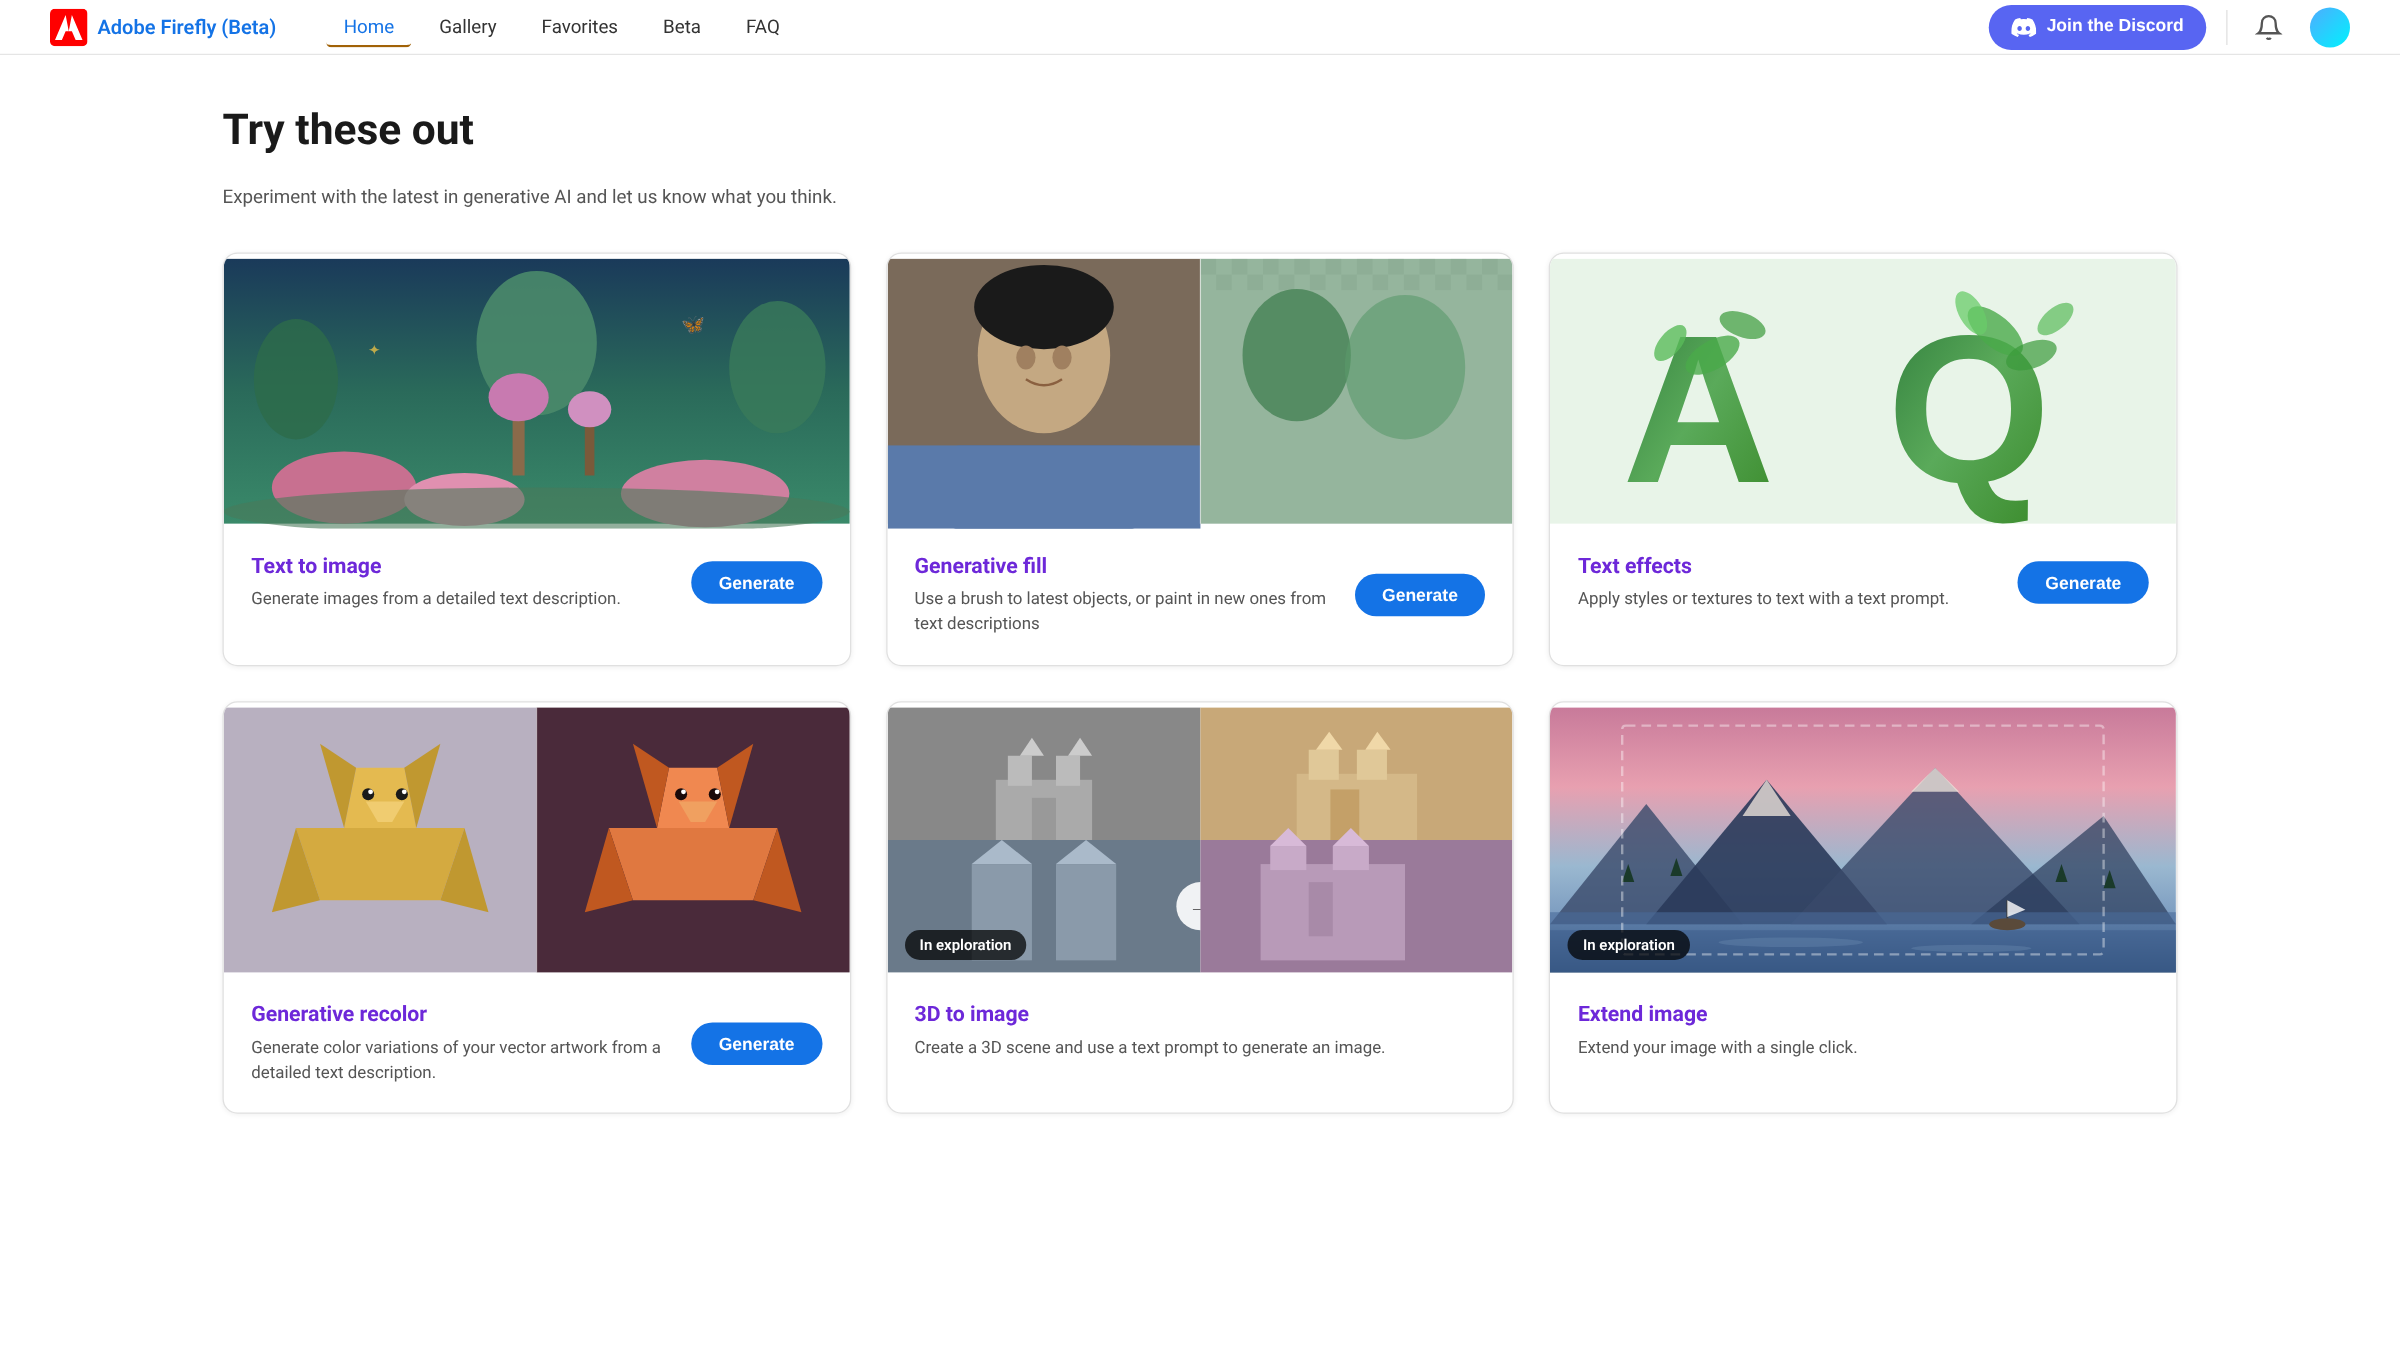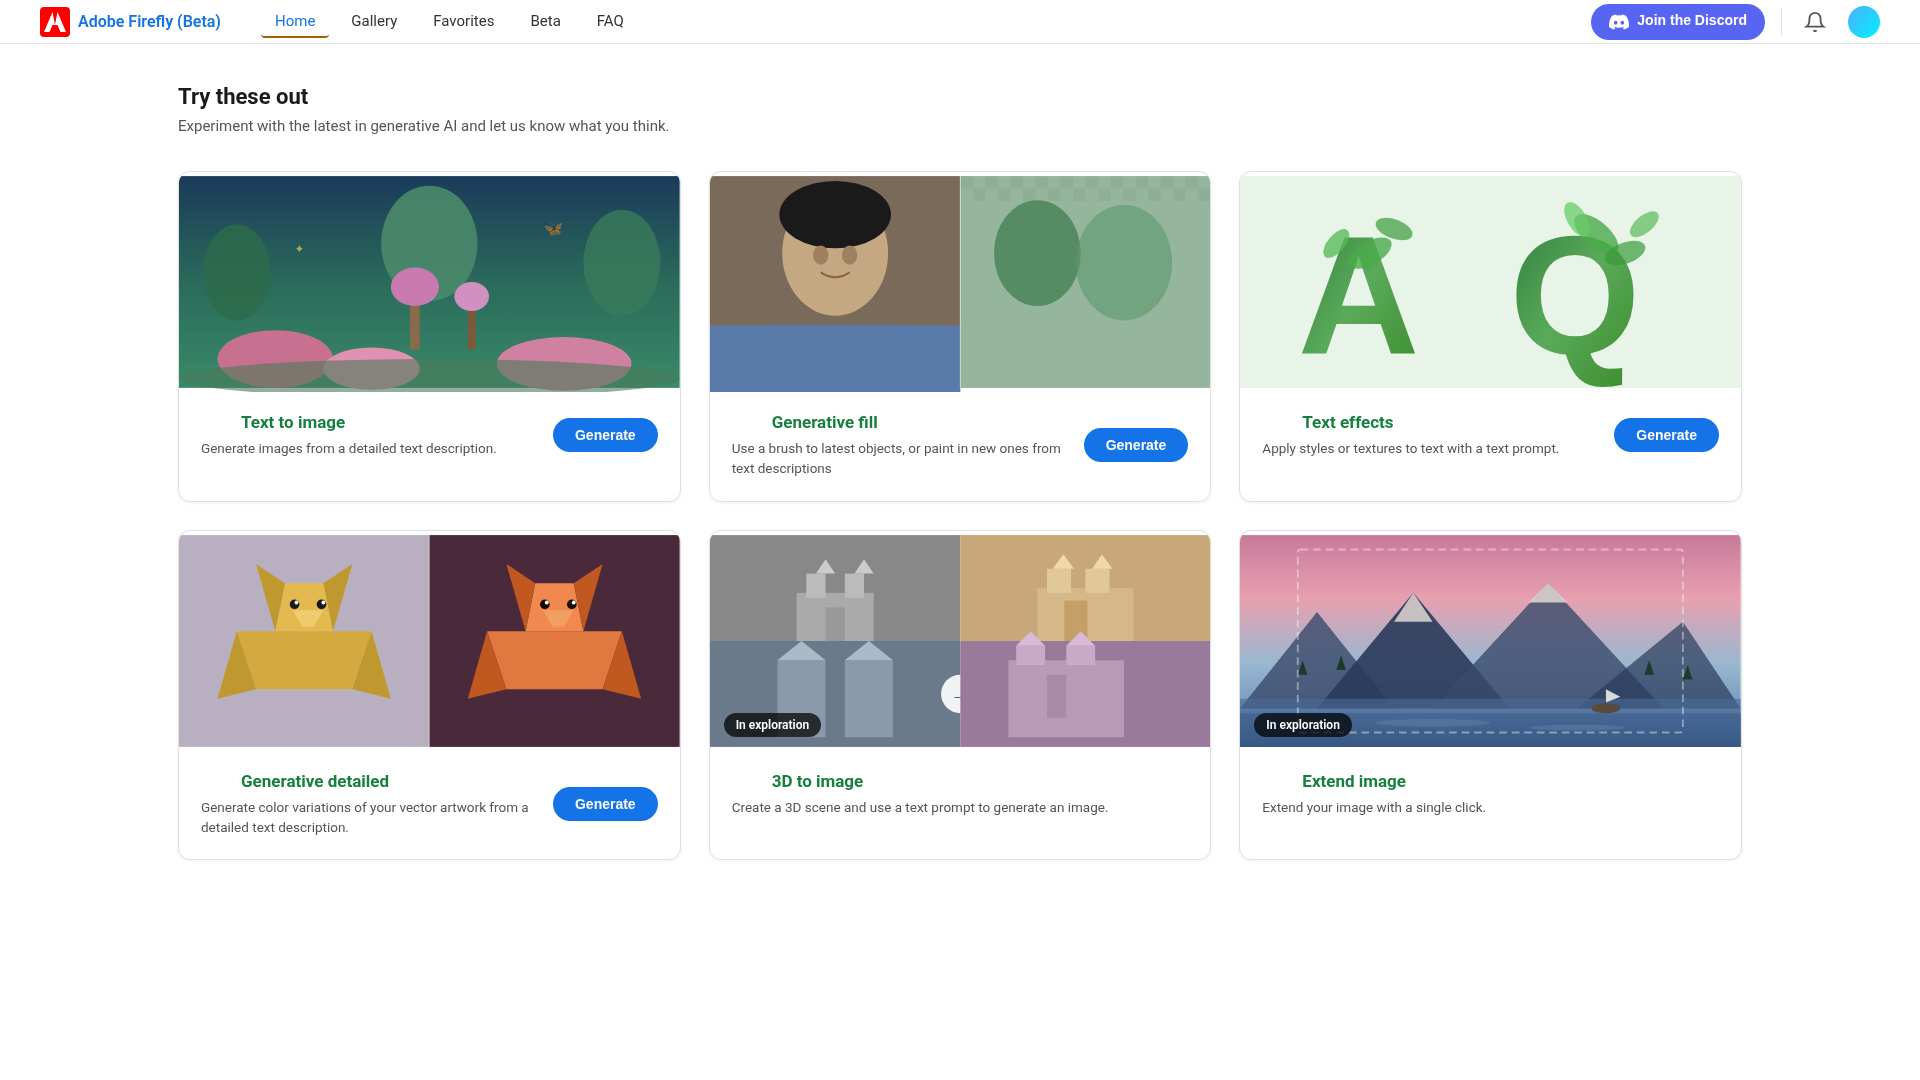--- a/index.html
+++ b/index.html
@@ -99,24 +99,24 @@
       width: 1px;
       height: 28px;
       background: #e0e0e0;
     }
 
     
     main {
       padding: 40px 178px 60px 178px;
     }
     .section-title {
-      font-size: 22px;
+      font-size: 34px;
       font-weight: 700;
       color: #1a1a1a;
-      margin-bottom: 8px;
+      margin-bottom: 24px;
     }
     .section-subtitle {
       font-size: 15px;
       color: #555;
       margin-bottom: 36px;
     }
 
     
     .card-grid {
       display: grid;
@@ -141,23 +141,22 @@
       display: flex;
       flex-direction: row;
       align-items: flex-start;
       justify-content: space-between;
       gap: 16px;
     }
     .card-text { flex: 1; }
     .card-title {
       font-size: 17px;
       font-weight: 700;
-      color: #15803d;
+      color: #6d28d9;
       margin-bottom: 6px;
-      margin-left: 40px;
     }
     .card-desc {
       font-size: 13.5px;
       color: #555;
       line-height: 1.5;
     }
     .generate-btn {
       background: #1473e6;
       color: #fff;
       border: none;
@@ -408,21 +407,21 @@
 
           <ellipse cx="394" cy="85" rx="6" ry="4" fill="#1a0a0a"></ellipse>
 
           <polygon points="378,78 410,78 400,95 388,95" fill="#f0a060"></polygon>
 
           <line x1="260" y1="0" x2="260" y2="220" stroke="#fff" stroke-width="1" opacity="0.3"></line>
         </svg>
       </div>
       <div class="card-body">
         <div class="card-text">
-          <div class="card-title">Generative detailed</div>
+          <div class="card-title">Generative recolor</div>
           <div class="card-desc">Generate color variations of your vector artwork from a detailed text description.</div>
         </div>
         <button class="generate-btn">Generate</button>
       </div>
     </div>
 
     <div class="card">
       <div class="card-image" style="position:relative;">
         <svg width="100%" height="100%" viewBox="0 0 520 220" xmlns="http://www.w3.org/2000/svg">
 

